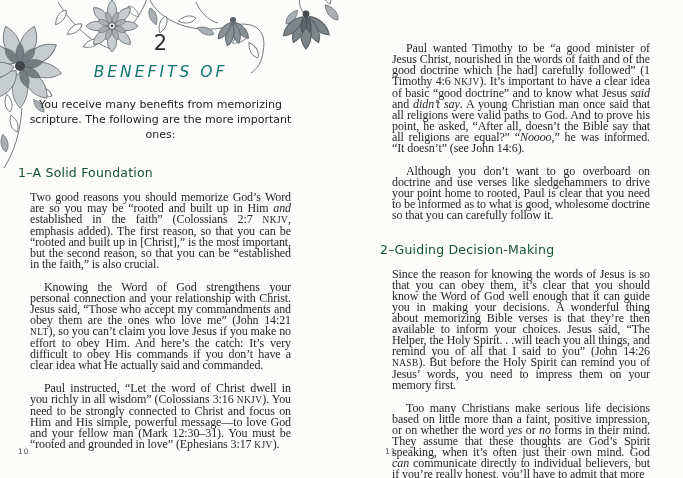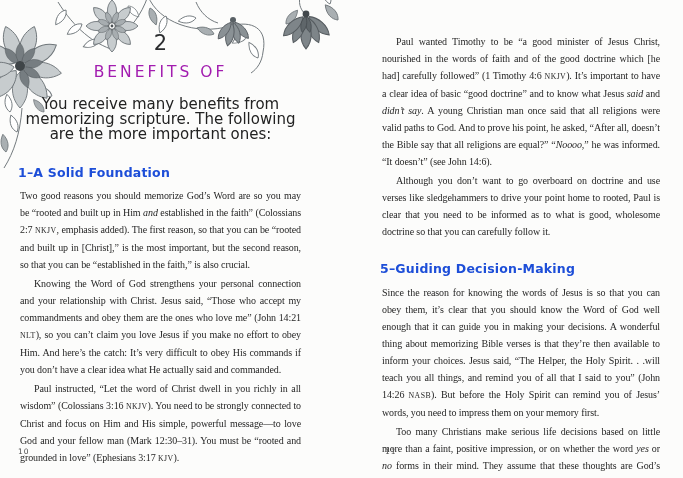--- a/index.html
+++ b/index.html
@@ -5,26 +5,26 @@
   html,body{margin:0;padding:0;width:683px;height:478px;overflow:hidden;background:#fcfcfb;}
   .spread{position:relative;width:683px;height:478px;background:#fcfcfb;font-family:"Liberation Serif","DejaVu Serif",serif;}
   .page{position:absolute;top:0;height:478px;}
   .page.left{left:0;width:341px;}
   .page.right{left:341px;width:342px;}
   .floral{position:absolute;left:0;top:0;pointer-events:none;z-index:0;}
   .col{position:absolute;z-index:1;}
   .col-left{left:18px;top:0;width:285px;}
   .col-right{left:39px;top:31px;width:282px;}
   .chapnum{margin:30px 0 0 0;text-align:center;font-family:"DejaVu Sans","Liberation Sans",sans-serif;font-size:21px;line-height:26px;color:#2a2c2e;font-weight:500;}
-  .title{margin:6px 0 0 0;text-align:center;font-family:"DejaVu Sans","Liberation Sans",sans-serif;font-weight:400;color:#a21caf;}
+  .title{margin:6px 0 0 0;text-align:center;font-family:"DejaVu Sans","Liberation Sans",sans-serif;font-weight:400;color:#0f766e;font-style:italic;}
   .title span{display:block;font-size:15.5px;line-height:20px;letter-spacing:3px;}
-  .intro{margin:15px 0 0 0;text-align:center;font-family:"DejaVu Sans","Liberation Sans",sans-serif;font-size:15px;line-height:15px;color:#222;}
-  h2.sec{margin:23px 0 7px 0;font-family:"DejaVu Sans","Liberation Sans",sans-serif;font-weight:700;font-size:12.5px;line-height:15px;letter-spacing:.2px;color:#1d4ed8;}
+  .intro{margin:15px 0 0 0;text-align:center;font-family:"DejaVu Sans","Liberation Sans",sans-serif;font-size:11px;line-height:15px;color:#222;}
+  h2.sec{margin:23px 0 7px 0;font-family:"DejaVu Sans","Liberation Sans",sans-serif;font-weight:400;font-size:12.5px;line-height:15px;letter-spacing:.2px;color:#14532d;}
   .col-right h2.sec{margin-top:21px;margin-bottom:8px;}
-  p.body{margin:2px;text-align:justify;font-size:10px;line-height:17px;letter-spacing:-.1px;color:#262626;}
+  p.body{margin:12px;text-align:justify;font-size:12px;line-height:11px;letter-spacing:-.1px;color:#262626;}
   p.body.indent{text-indent:14px;}
   p.body em{font-style:italic;}
   .sc{font-size:.78em;letter-spacing:.4px;}
   .pagenum{position:absolute;top:447px;z-index:1;text-align:left;font-family:"DejaVu Sans","Liberation Sans",sans-serif;font-size:7.5px;letter-spacing:1px;color:#4a4a4a;}
   .pagenum.pl{left:18px;width:285px;}
   .pagenum.pr{left:44px;width:282px;}
 </style>
 </head>
 <body>
 
@@ -160,20 +160,20 @@
       <p class="body indent">Knowing the Word of God strengthens your personal connection and your relationship with Christ. Jesus said, “Those who accept my commandments and obey them are the ones who love me” (John 14:21 <span class="sc">NLT</span>), so you can’t claim you love Jesus if you make no effort to obey Him. And here’s the catch: It’s very difficult to obey His commands if you don’t have a clear idea what He actually said and commanded.</p>
       <p class="body indent">Paul instructed, “Let the word of Christ dwell in you richly in all wisdom” (Colossians 3:16 <span class="sc">NKJV</span>). You need to be strongly connected to Christ and focus on Him and His simple, powerful message—to love God and your fellow man (Mark 12:30–31). You must be “rooted and grounded in love” (Ephesians 3:17 <span class="sc">KJV</span>).</p>
     </div>
     <div class="pagenum pl">10</div>
   </section>
 
   <section class="page right">
     <div class="col col-right">
       <p class="body indent">Paul wanted Timothy to be “a good minister of Jesus Christ, nourished in the words of faith and of the good doctrine which [he had] carefully followed” (1 Timothy 4:6 <span class="sc">NKJV</span>). It’s important to have a clear idea of basic “good doctrine” and to know what Jesus <em>said</em> and <em>didn’t say</em>. A young Christian man once said that all religions were valid paths to God. And to prove his point, he asked, “After all, doesn’t the Bible say that all religions are equal?” “<em>Noooo</em>,” he was informed. “It doesn’t” (see John 14:6).</p>
       <p class="body indent">Although you don’t want to go overboard on doctrine and use verses like sledgehammers to drive your point home to rooted, Paul is clear that you need to be informed as to what is good, wholesome doctrine so that you can carefully follow it.</p>
-      <h2 class="sec">5–Guiding Decision-Making</h2>
+      <h2 class="sec">2–Guiding Decision-Making</h2>
       <p class="body">Since the reason for knowing the words of Jesus is so that you can obey them, it’s clear that you should know the Word of God well enough that it can guide you in making your decisions. A wonderful thing about memorizing Bible verses is that they’re then available to inform your choices. Jesus said, “The Helper, the Holy Spirit. . .will teach you all things, and remind you of all that I said to you” (John 14:26 <span class="sc">NASB</span>). But before the Holy Spirit can remind you of Jesus’ words, you need to impress them on your memory first.</p>
       <p class="body indent">Too many Christians make serious life decisions based on little more than a faint, positive impression, or on whether the word <em>yes</em> or <em>no</em> forms in their mind. They assume that these thoughts are God’s Spirit speaking, when it’s often just their own mind. God <em>can</em> communicate directly to individual believers, but if you’re really honest, you’ll have to admit that more</p>
     </div>
     <div class="pagenum pr">11</div>
   </section>
 
 </div>
 
 </body></html>

